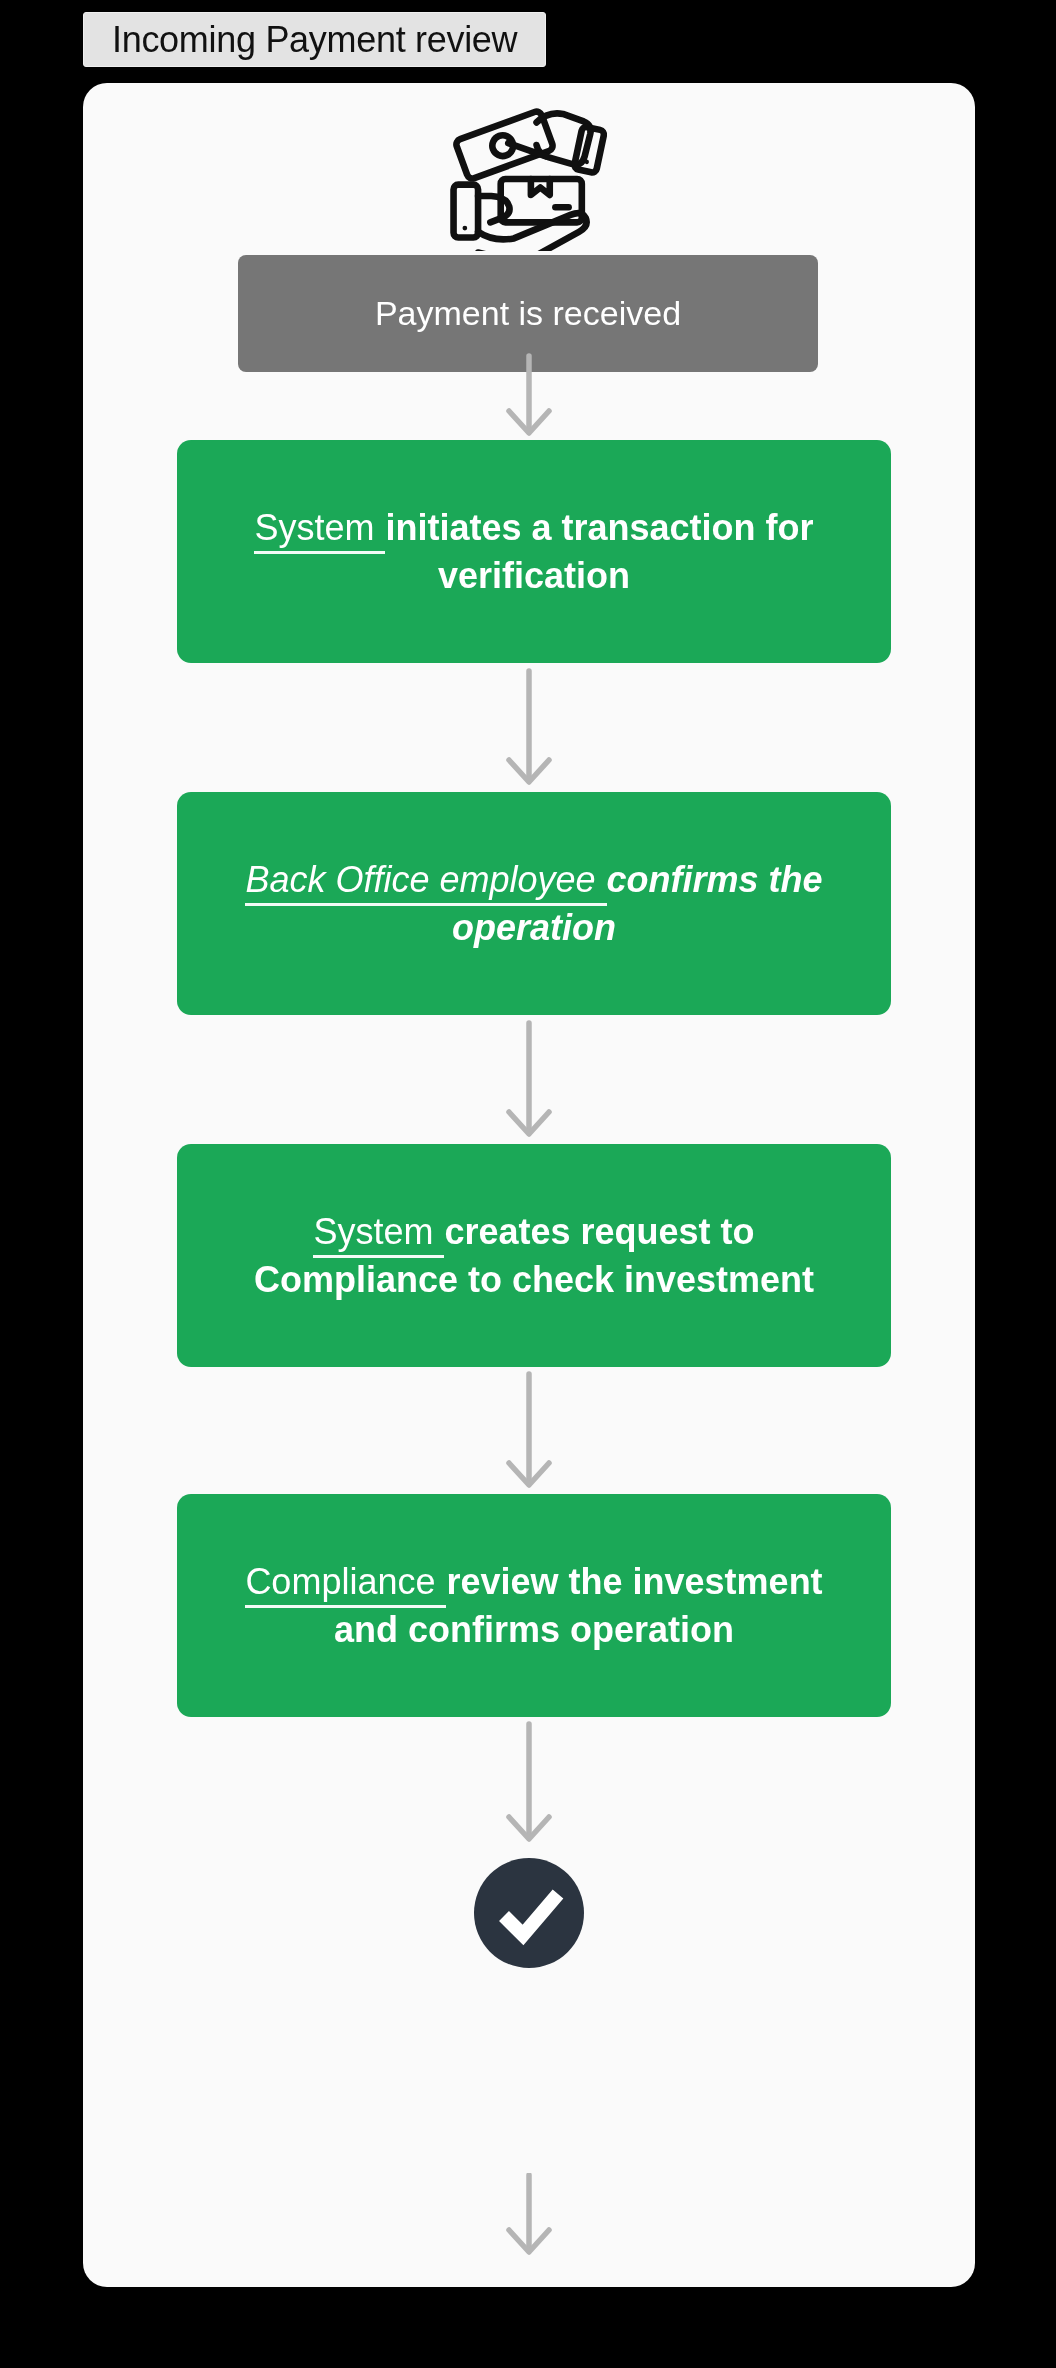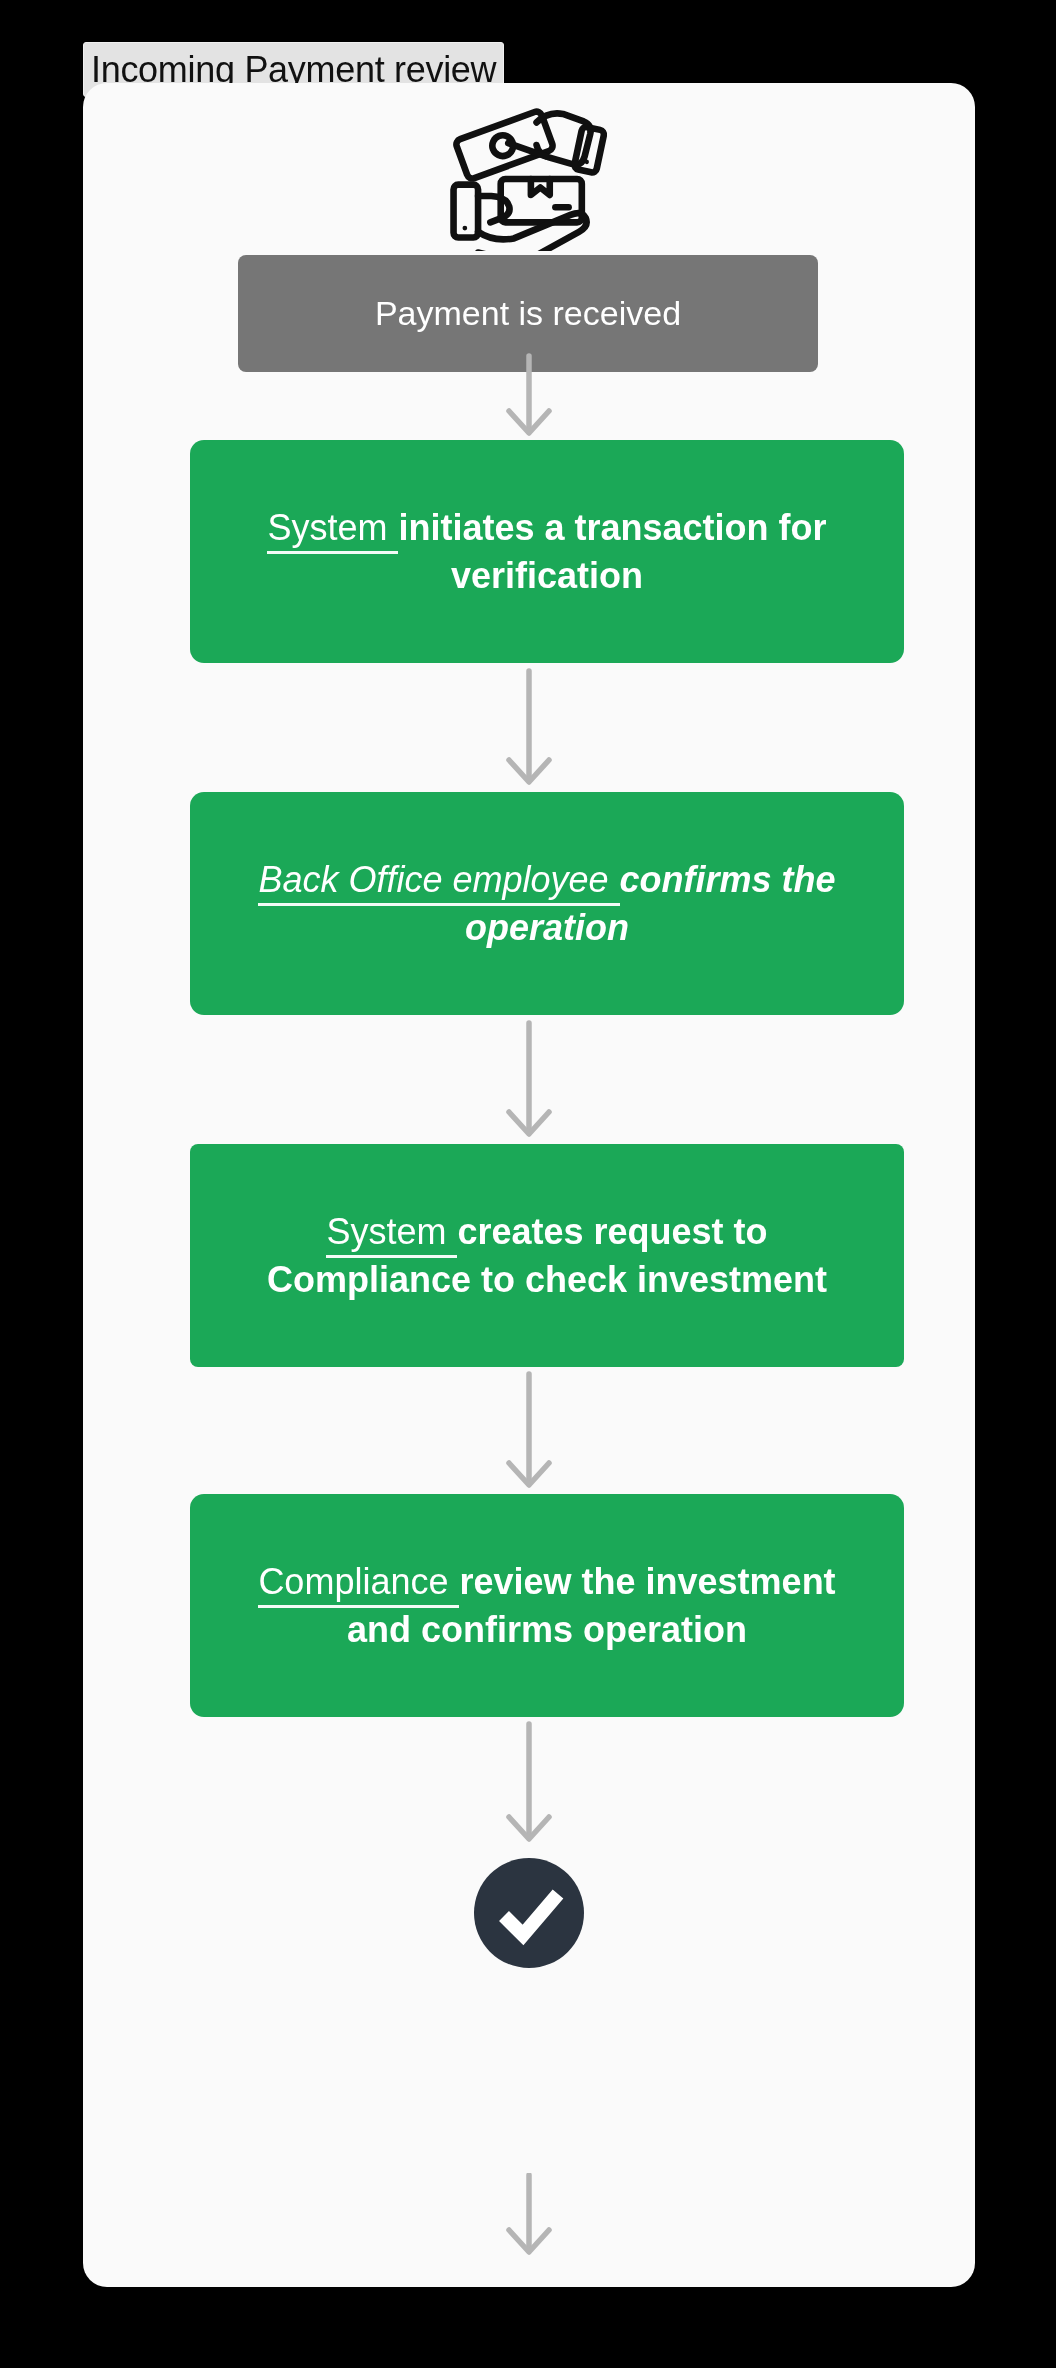--- a/index.html
+++ b/index.html
@@ -7,46 +7,46 @@
     --circle:#2b3440; --arrow:#b5b5b5; --card:#fafafa; --tab:#e3e3e3;
   }
   *{margin:0;padding:0;box-sizing:border-box;}
   html,body{background:#000;}
   body{
     width:1056px;height:2368px;position:relative;overflow:hidden;
     font-family:"Liberation Sans", sans-serif;
   }
   .title-tab{
     position:absolute;left:83px;top:12px;height:55px;
-    display:inline-flex;align-items:center;padding:0 7px;
+    display:inline-flex;align-items:center;padding:0 28px;
     background:var(--tab);border:1px solid #f0f0f0;border-radius:3px;
-    font-size:36px;color:#111;letter-spacing:-0.3px;white-space:nowrap;margin-top:30px;
+    font-size:36px;color:#111;letter-spacing:-0.3px;white-space:nowrap;
   }
   .card{
     position:absolute;left:83px;top:83px;width:892px;height:2204px;
     background:var(--card);border-radius:24px;
   }
   .center-x{position:absolute;left:50%;transform:translateX(-50%);}
   .hero-icon{top:24px;width:166px;height:144px;}
   .node{
     position:absolute;display:flex;align-items:center;justify-content:center;
     text-align:center;color:#fff;
   }
   .start-box{
     left:155px;top:172px;width:580px;height:117px;
     background:var(--gray-box);border-radius:8px;
     font-size:34px;font-weight:400;
   }
   .step-box{
-    left:107px;width:714px;height:223px;
+    left:94px;width:714px;height:223px;
     background:var(--green);border-radius:14px;
     font-size:36px;font-weight:700;line-height:1.32;
     padding:0 56px;
   }
-  .step-1{top:357px;} .step-2{top:709px;font-style:italic;} .step-3{top:1061px;border-radius:8px;} .step-4{top:1411px;}
+  .step-1{top:357px;} .step-2{top:709px;font-style:italic;} .step-3{top:1061px;} .step-4{top:1411px;}
   .actor{
     font-weight:400;border-bottom:3px solid rgba(255,255,255,.95);
     padding:0 11px 3px 0;
   }
   .arrow{display:block;}
   .arrow-1{top:270px;} .arrow-2{top:585px;} .arrow-3{top:937px;}
   .arrow-4{top:1288px;} .arrow-5{top:1638px;} .arrow-6{top:2090px;}
   .check-wrap{top:1775px;width:110px;height:110px;}
   .result-box{
     left:155px;top:1925px;width:580px;height:157px;

